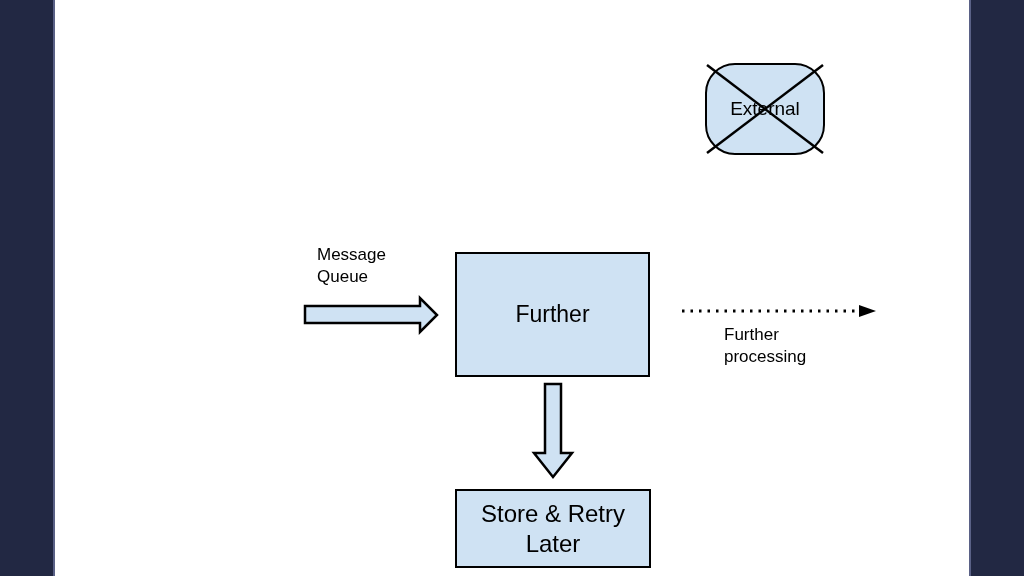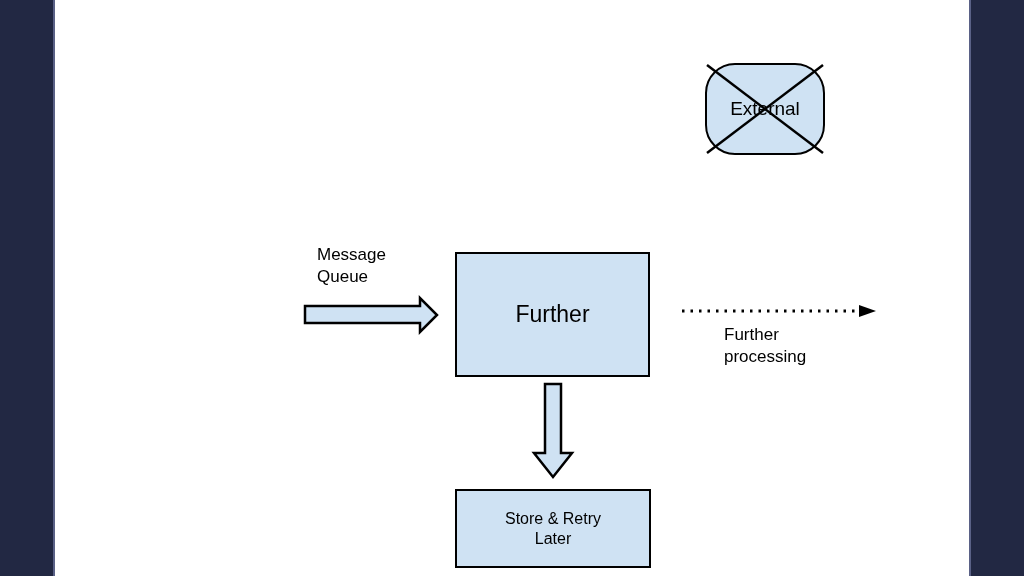--- a/index.html
+++ b/index.html
@@ -34,21 +34,21 @@
     text-align: center;
     color: #000000;
   }
   .node-label {
     white-space: pre-line;
     line-height: 1.25;
   }
 
   .checkout-box { left: 83px;  top: 252px; width: 194px; height: 123px; font-size: 23px; }
   .payments-box { left: 455px; top: 252px; width: 195px; height: 125px; font-size: 23px; }
-  .store-box    { left: 455px; top: 489px; width: 196px; height: 79px;  font-size: 16px; line-height: 28px; }
+  .store-box    { left: 455px; top: 489px; width: 196px; height: 79px;  font-size: 24px; line-height: 28px; }
 
   .external-box {
     left: 705px; top: 63px; width: 120px; height: 92px;
     font-size: 19px;
     border-radius: 30px;
     overflow: visible;
   }
   .external-x {
     position: absolute;
     left: -2px; top: -2px;

